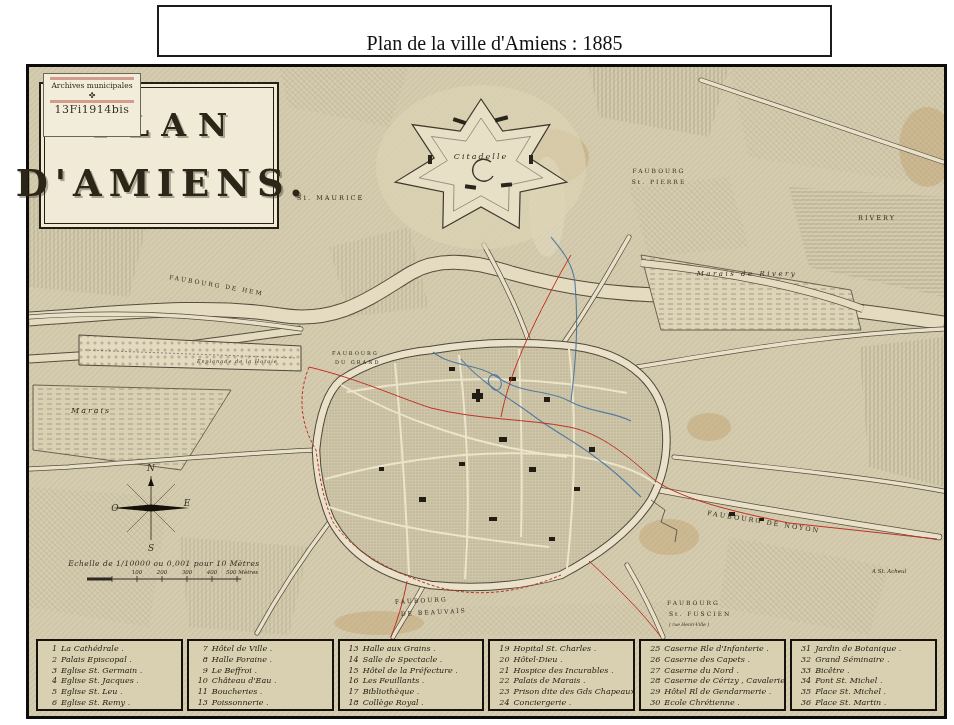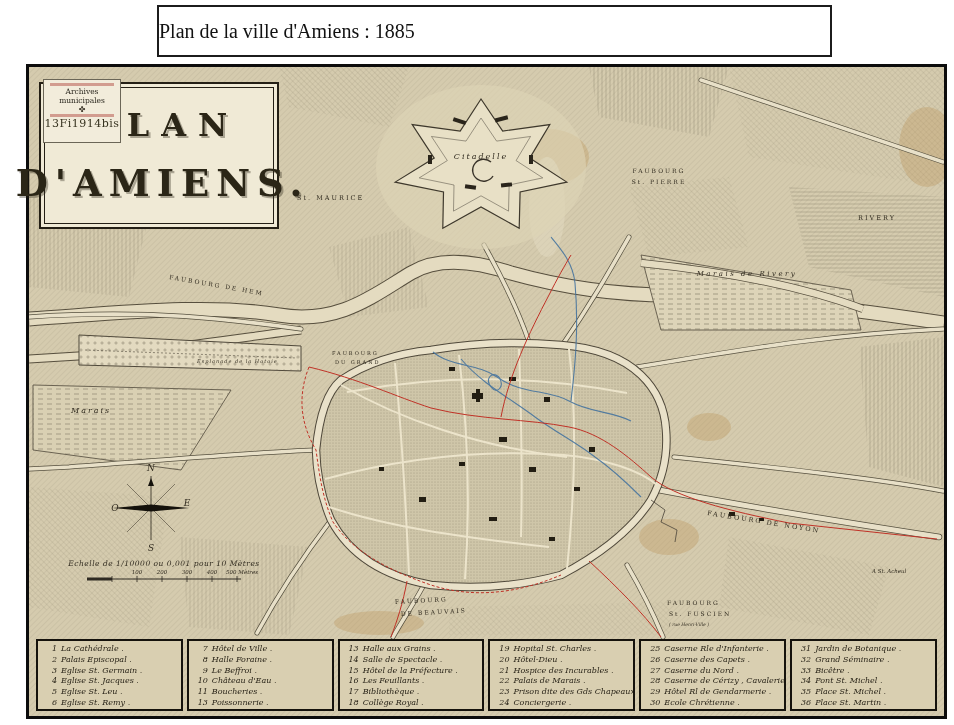--- a/index.html
+++ b/index.html
@@ -1,32 +1,32 @@
 <!DOCTYPE html>
 <html><head>
 <meta charset="utf-8">
 <style>
   html,body{margin:0;padding:0;background:#ffffff;}
   .page{position:relative;width:954px;height:725px;background:#ffffff;overflow:hidden;
         font-family:"DejaVu Serif",serif;}
 
   
   .banner{position:absolute;left:157px;top:5px;width:671px;height:48px;
-          border:2px solid #1c1c1c;background:#ffffff;display:flex;flex-direction:row;
-          align-items:center;justify-content:flex-start;font-family:"Liberation Serif",serif;color:#111;}
+          border:2px solid #1c1c1c;background:#ffffff;display:flex;flex-direction:column;
+          align-items:center;justify-content:flex-end;font-family:"Liberation Serif",serif;color:#111;}
   .banner-l1{font-size:20px;line-height:23px;}
   .banner-l2{font-size:19px;line-height:22px;}
 
   
   .map-frame{position:absolute;left:26px;top:64px;width:921px;height:655px;
              border:3px solid #0c0c0c;background:#d5cbae;box-sizing:border-box;}
   .map-frame svg{position:absolute;left:0;top:0;}
 
   
-  .stamp{position:absolute;left:14px;top:12px;width:78px;height:64px;z-index:6;
+  .stamp{position:absolute;left:14px;top:6px;width:98px;height:64px;z-index:6;
          background:#f2ecdb;border:1px solid #6b6657;text-align:center;
          font-family:"DejaVu Serif",serif;color:#2c2920;padding-top:3px;box-sizing:border-box;}
   .stamp .rline{height:3px;margin:0 6px 2px 6px;background:rgba(170,60,50,.45);}
   .stamp-title{font-size:7.5px;line-height:8.5px;}
   .stamp-sym{font-size:8px;line-height:9px;color:#403a2c;}
   .stamp-code{font-size:11px;line-height:10px;color:#36321f;letter-spacing:.5px;}
 
   
   .cartouche{position:absolute;left:10px;top:15px;width:240px;height:147px;z-index:5;
              background:#f0ead6;border:2px solid #241f15;padding:3px;box-sizing:border-box;}

